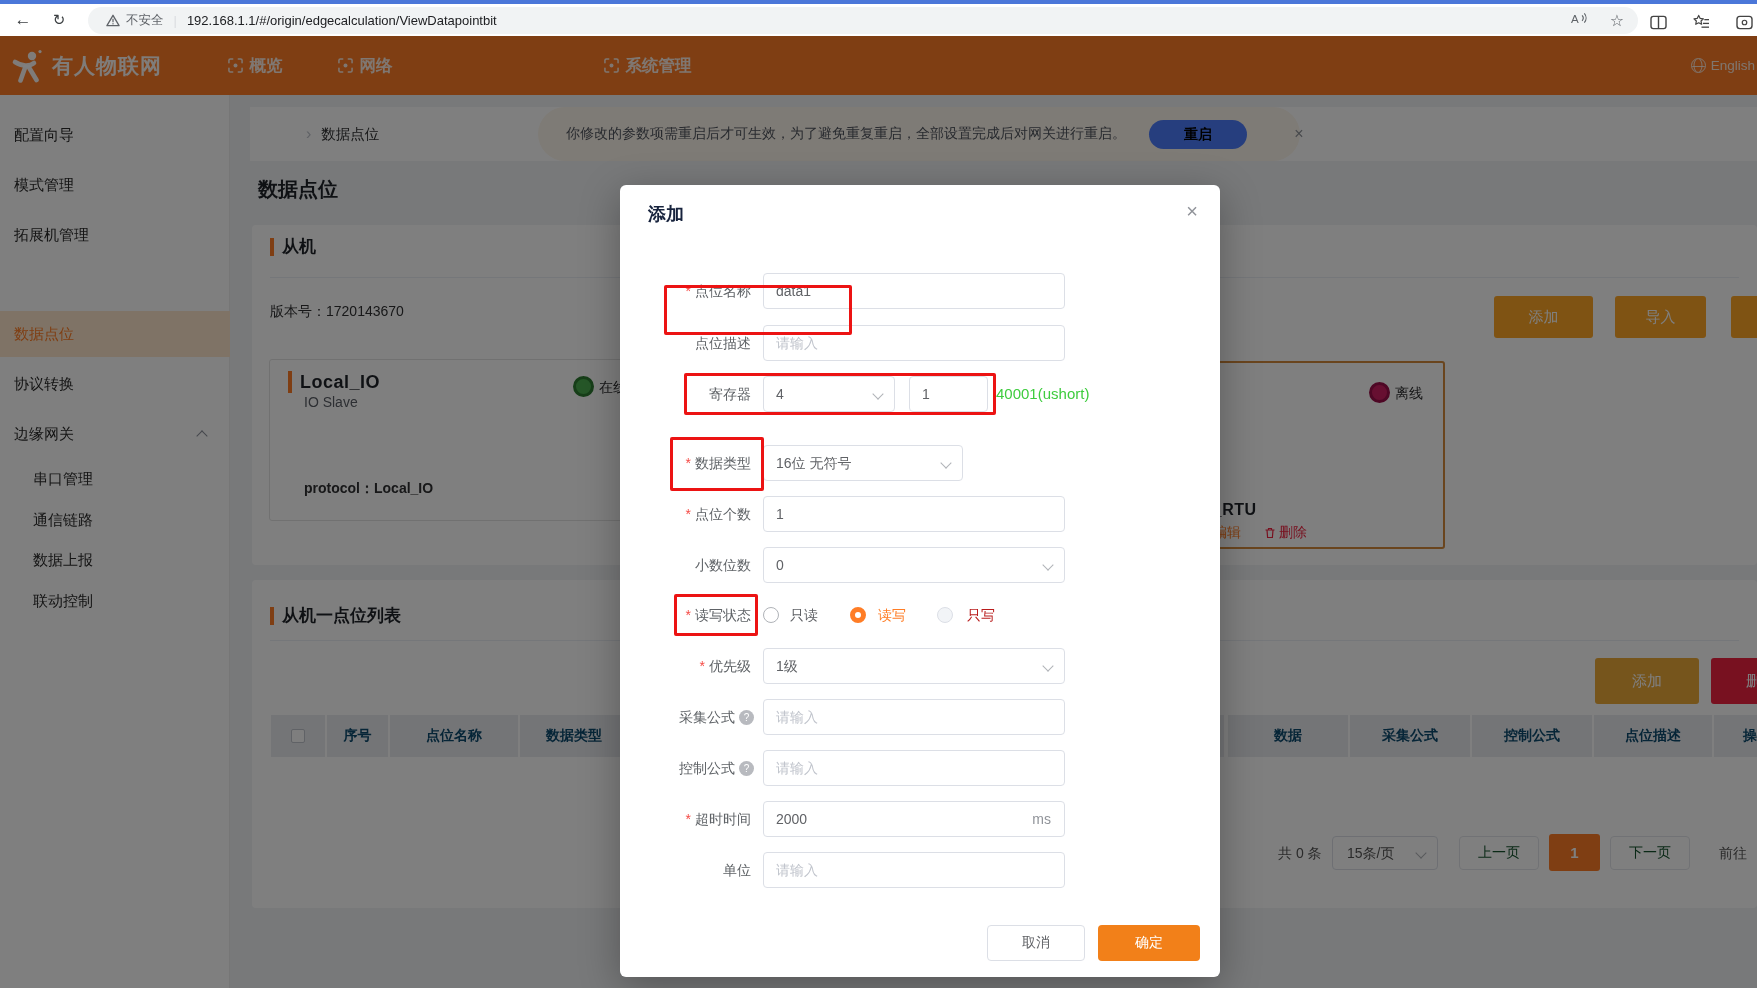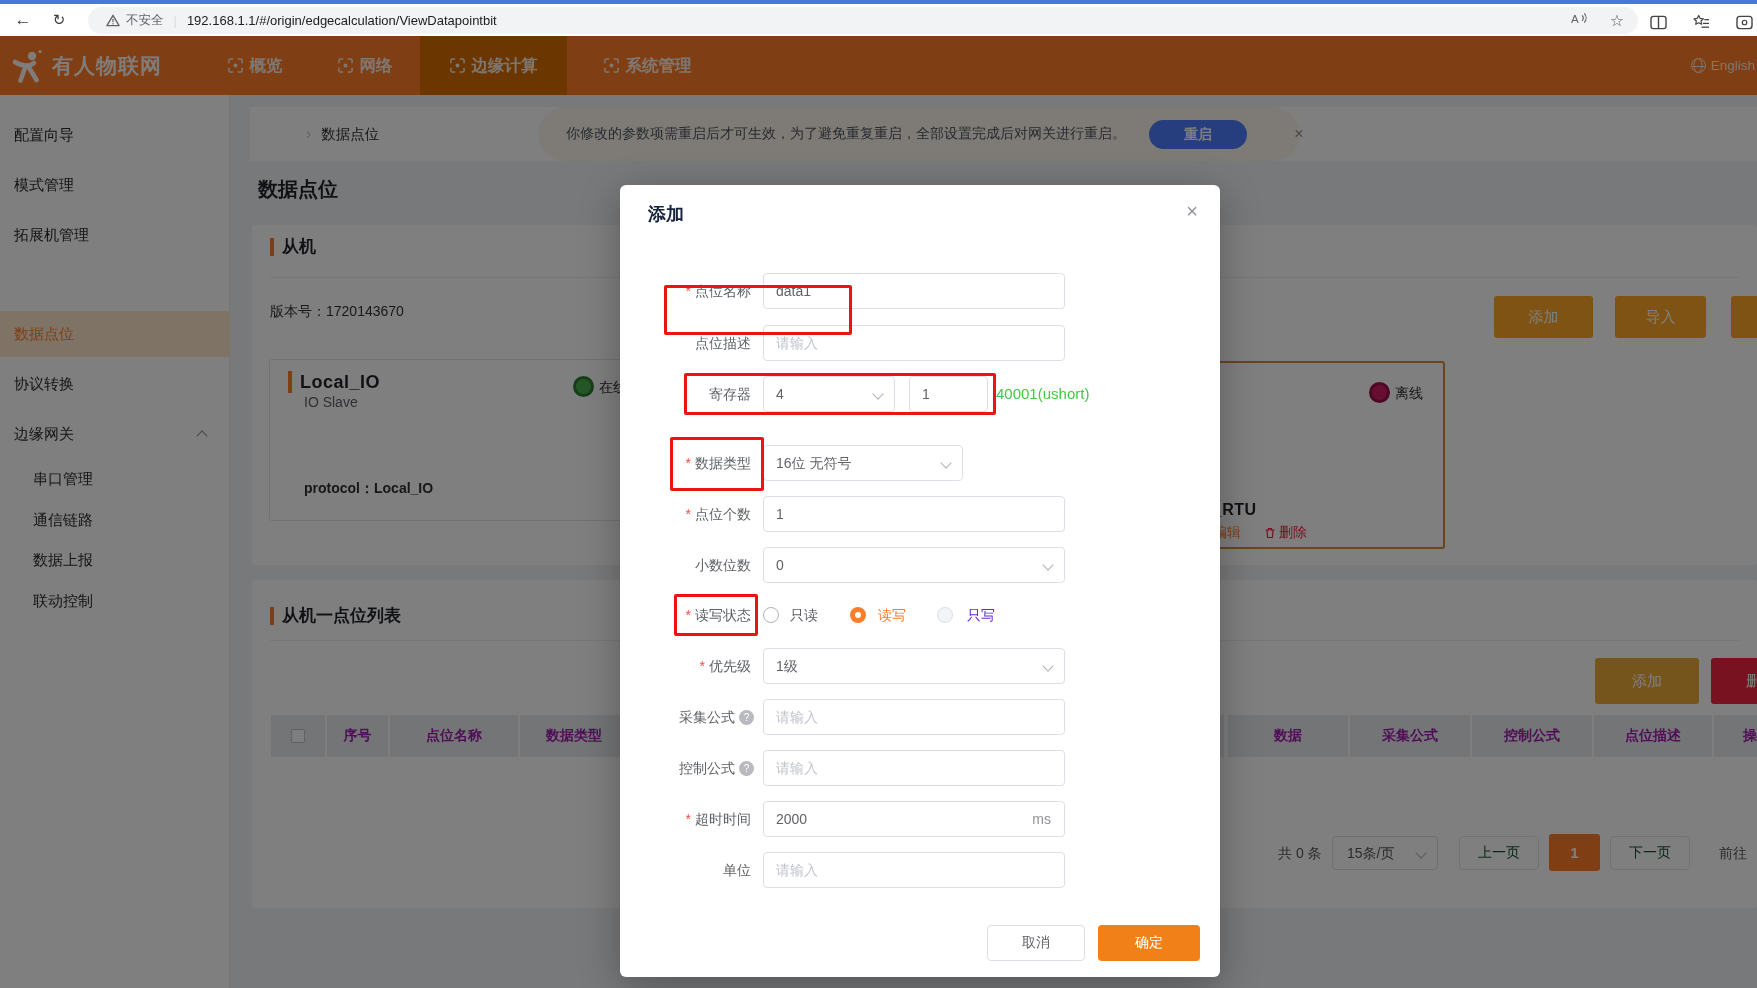--- a/index.html
+++ b/index.html
@@ -38,21 +38,21 @@
   .chev-down{transform:rotate(45deg);margin-top:-4px;}
   .chev-up{transform:rotate(-135deg);margin-top:4px;}
 
   
   .content{position:absolute;left:230px;top:95px;width:1527px;height:893px;background:#f0f2f5;}
   .crumb-bar{position:absolute;left:20px;top:12px;width:1507px;height:54px;background:#fff;}
   .crumb{position:absolute;left:56px;top:0;height:54px;display:flex;align-items:center;gap:10px;font-size:14.5px;color:#303133;}
   .crumb-chev{color:#c0c4cc;font-size:16px;}
   .banner{position:absolute;left:308px;top:12px;width:762px;height:54px;border-radius:27px;background:var(--banner-bg);display:flex;align-items:center;}
   .banner-msg{margin-left:28px;font-size:14px;color:#50555e;}
-  .banner-restart{position:absolute;left:611px;top:13px;width:98px;height:29px;border-radius:14.5px;background:var(--restart-blue);color:#ffffff;font-size:14px;font-weight:bold;display:flex;align-items:center;justify-content:center;cursor:pointer;}
+  .banner-restart{position:absolute;left:611px;top:13px;width:98px;height:29px;border-radius:14.5px;background:var(--restart-blue);color:#000000;font-size:14px;font-weight:bold;display:flex;align-items:center;justify-content:center;cursor:pointer;}
   .banner-close{position:absolute;left:746px;top:0;height:54px;width:30px;display:flex;align-items:center;justify-content:center;color:#8f9399;font-size:16px;cursor:pointer;}
   .page-title{position:absolute;left:28px;top:81px;font-size:20px;font-weight:bold;color:#1f2329;}
 
   .card{position:absolute;background:#fff;border-radius:4px;overflow:hidden;}
   .card1{left:22px;top:130px;width:1505px;height:340px;}
   .card2{left:22px;top:485px;width:1505px;height:328px;}
   .sec-head{position:absolute;display:flex;align-items:center;gap:8px;}
   .sec-bar{width:4px;height:18px;background:var(--accent);}
   .sec-title{font-size:17px;font-weight:bold;color:#1f2329;}
   .divider{position:absolute;left:18px;right:18px;height:1px;background:#ebeef5;}
@@ -67,21 +67,21 @@
   .mini-name{position:absolute;font-weight:bold;color:#1f2329;letter-spacing:.5px;}
   .status-dot{position:absolute;width:21px;height:21px;border-radius:50%;}
   .dot-online{background:var(--online-dot);border:3px solid var(--online-ring);}
   .dot-offline{background:var(--offline-dot);border:3px solid var(--offline-ring);}
   .status-text{position:absolute;font-size:14px;color:#303133;}
   .proto{position:absolute;font-size:14px;font-weight:bold;color:#303133;}
   .sub{position:absolute;font-size:14px;color:#5a5e66;}
   .link-edit{position:absolute;display:flex;align-items:center;gap:3px;color:var(--accent);font-size:14px;cursor:pointer;}
   .link-del{position:absolute;display:flex;align-items:center;gap:3px;color:var(--danger);font-size:14px;cursor:pointer;}
 
-  .th-cell{position:absolute;height:42px;background:#e9ebef;display:flex;align-items:center;justify-content:center;font-size:14px;font-weight:600;color:#a21caf;}
+  .th-cell{position:absolute;height:42px;background:#e9ebef;display:flex;align-items:center;justify-content:center;font-size:14px;font-weight:600;color:#0c4a6e;}
   .cb{width:14px;height:14px;border:1px solid #c0c4cc;background:#fdfdfd;border-radius:2px;}
 
   .pg-text{position:absolute;font-size:14px;color:#555;line-height:34px;}
   .pg-select{position:absolute;width:106px;height:34px;border:1px solid #dcdfe6;border-radius:4px;background:#fff;font-size:14px;color:#555;line-height:32px;padding-left:14px;}
   .pg-btn{position:absolute;width:80px;height:34px;border:1px solid #e2e5ea;border-radius:4px;background:#fff;color:#14532d;font-size:14px;display:flex;align-items:center;justify-content:center;}
   .pg-page{position:absolute;width:51px;height:37px;background:var(--accent);border-radius:3px;color:#fff;font-size:15px;font-weight:bold;display:flex;align-items:center;justify-content:center;}
   .caret{position:absolute;width:8px;height:8px;border-right:1.5px solid #b0b3b8;border-bottom:1.5px solid #b0b3b8;transform:rotate(45deg);}
 
   
   .overlay{position:absolute;left:0;top:36px;width:1757px;height:952px;background:rgba(0,0,0,.5);z-index:50;}
@@ -96,21 +96,21 @@
   .inp::placeholder{color:#c0c4cc;}
   .sel{position:absolute;left:143px;top:0;height:36px;border:1px solid #dcdfe6;border-radius:4px;background:#fff;font-size:14px;color:#606266;line-height:34px;padding-left:12px;cursor:pointer;}
   .sel .caret{right:12px;top:13px;}
   .hint-green{position:absolute;left:376px;top:0;line-height:36px;font-size:15px;color:var(--hint-green);}
   .suffix{position:absolute;left:143px;top:0;width:302px;line-height:36px;text-align:right;padding-right:14px;font-size:14px;color:#909399;pointer-events:none;}
   .radio{position:absolute;top:10px;width:16px;height:16px;border-radius:50%;background:#fff;border:1px solid #b0b3b8;}
   .radio.checked{border:5px solid var(--accent);}
   .radio.disabled{border:1px solid #dcdfe6;background:#f2f4f7;}
   .rlabel{position:absolute;top:0;line-height:36px;font-size:14px;color:#606266;}
   .rlabel.on{color:var(--accent);}
-  .rlabel.off{color:#6d28d9;}
+  .rlabel.off{color:#b91c1c;}
   .help{position:absolute;left:119px;top:11px;width:15px;height:15px;border-radius:50%;background:#b8babf;color:#fff;font-size:10px;display:flex;align-items:center;justify-content:center;}
   .mbtn{position:absolute;height:36px;border-radius:4px;font-size:14px;display:flex;align-items:center;justify-content:center;cursor:pointer;}
   .mbtn.cancel{left:367px;top:740px;width:98px;background:#fff;border:1px solid #dcdfe6;color:#606266;}
   .mbtn.confirm{left:478px;top:740px;width:102px;background:#f28019;color:#fff;}
   .anno{position:absolute;border:3px solid var(--annotation-red);border-radius:2px;z-index:20;pointer-events:none;}
 </style>
 </head>
 <body>
 
 <div class="screen">
@@ -182,27 +182,20 @@
         </svg>
       <span>概览</span>
     </div>
     <div class="tab" style="left:315px;width:100px;">
       <svg width="15" height="15" viewBox="0 0 16 16">
           <path d="M1 5V2.5A1.5 1.5 0 0 1 2.5 1H5 M11 1h2.5A1.5 1.5 0 0 1 15 2.5V5 M15 11v2.5a1.5 1.5 0 0 1-1.5 1.5H11 M5 15H2.5A1.5 1.5 0 0 1 1 13.5V11" fill="none" stroke="rgba(255,255,255,.88)" stroke-width="1.6" stroke-linecap="round"></path>
           <circle cx="8" cy="8" r="2.1" fill="rgba(255,255,255,.88)"></circle>
         </svg>
       <span>网络</span>
     </div>
-    <div class="tab active" style="left:420px;width:147px;">
-      <svg width="15" height="15" viewBox="0 0 16 16">
-          <path d="M1 5V2.5A1.5 1.5 0 0 1 2.5 1H5 M11 1h2.5A1.5 1.5 0 0 1 15 2.5V5 M15 11v2.5a1.5 1.5 0 0 1-1.5 1.5H11 M5 15H2.5A1.5 1.5 0 0 1 1 13.5V11" fill="none" stroke="rgba(255,255,255,.88)" stroke-width="1.6" stroke-linecap="round"></path>
-          <circle cx="8" cy="8" r="2.1" fill="rgba(255,255,255,.88)"></circle>
-        </svg>
-      <span>边缘计算</span>
-    </div>
     <div class="tab" style="left:585px;width:125px;">
       <svg width="15" height="15" viewBox="0 0 16 16">
           <path d="M1 5V2.5A1.5 1.5 0 0 1 2.5 1H5 M11 1h2.5A1.5 1.5 0 0 1 15 2.5V5 M15 11v2.5a1.5 1.5 0 0 1-1.5 1.5H11 M5 15H2.5A1.5 1.5 0 0 1 1 13.5V11" fill="none" stroke="rgba(255,255,255,.88)" stroke-width="1.6" stroke-linecap="round"></path>
           <circle cx="8" cy="8" r="2.1" fill="rgba(255,255,255,.88)"></circle>
         </svg>
       <span>系统管理</span>
     </div>
     <div class="lang">
       <span class="globe"></span>
       <span>English</span>

